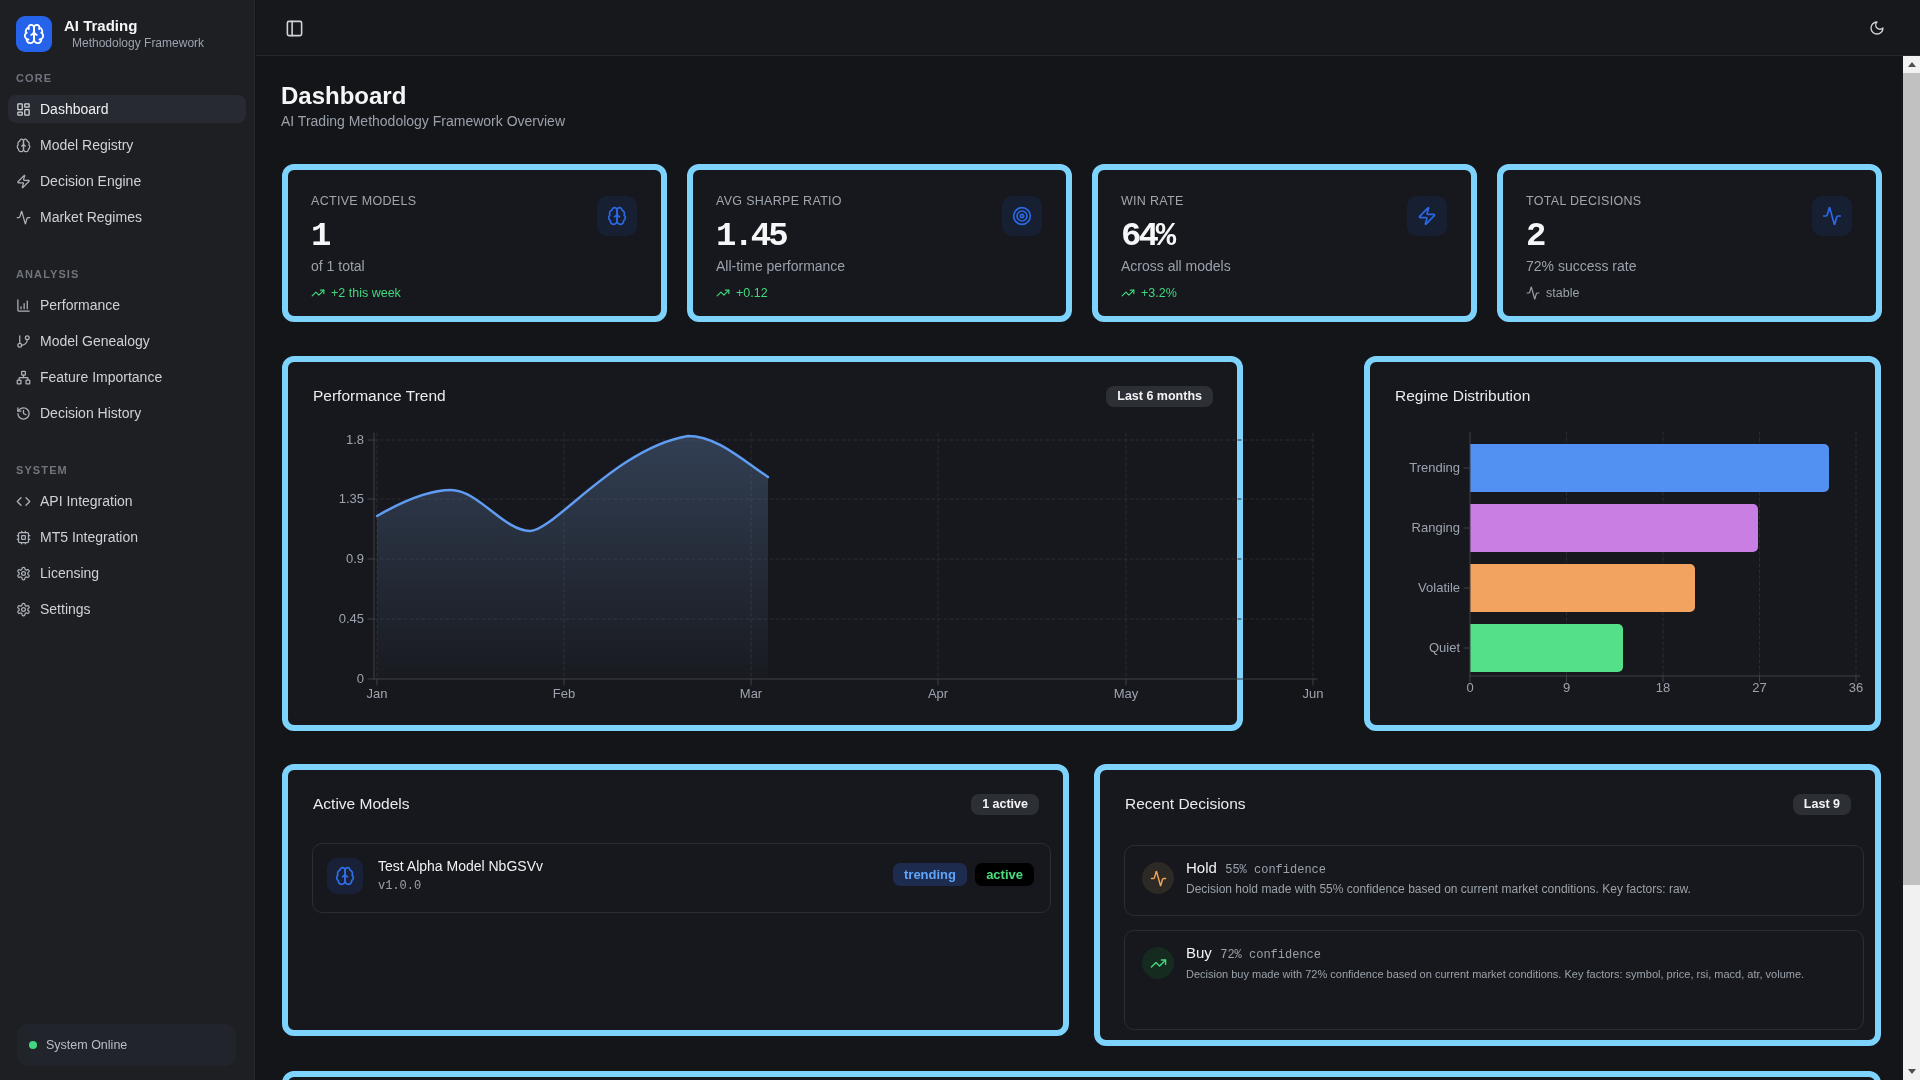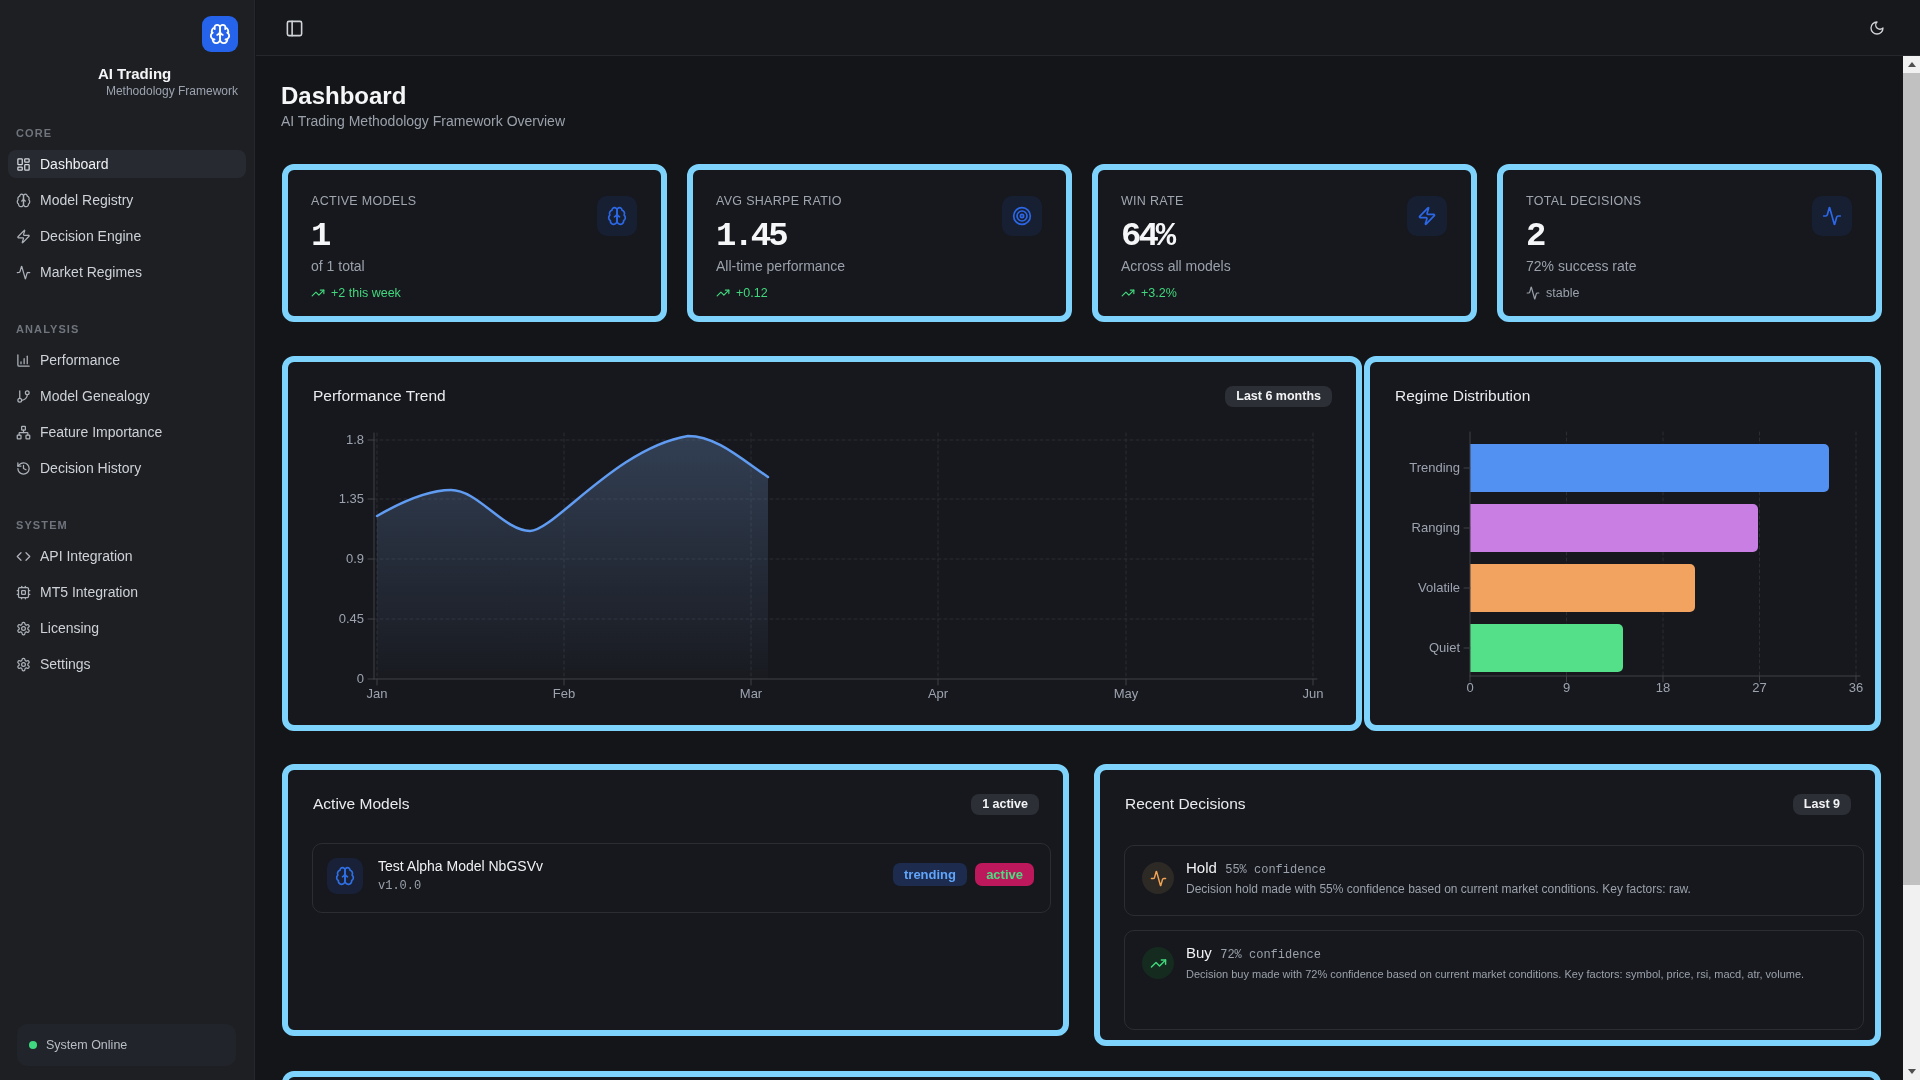--- a/index.html
+++ b/index.html
@@ -2,26 +2,26 @@
 <html><head>
 <meta charset="utf-8">
 <style>
 * { margin:0; padding:0; box-sizing:border-box; }
 html,body { width:1920px; height:1080px; overflow:hidden; background:#141519; font-family:"Liberation Sans", sans-serif; }
 .ic { display:block; }
 svg { stroke-linecap:round; stroke-linejoin:round; fill:none; stroke:currentColor; }
 
 
 .sidebar { position:absolute; left:0; top:0; width:255px; height:1080px; background:#1d1f23; border-right:1px solid #26272c; }
-.side-head { display:flex; align-items:flex-end; gap:12px; padding:16px;flex-direction:column; }
+.side-head { display:flex; align-items:flex-start; gap:12px; padding:16px; }
 .logo { width:36px; height:36px; border-radius:9px; background:#2563eb; display:flex; align-items:center; justify-content:center; color:#fff; flex:0 0 auto; }
 .side-head .t1 { font-size:15px; font-weight:700; color:#f4f5f6; line-height:19px; }
 .side-head .t2 { font-size:12px; color:#9ca3af; line-height:15px; margin-top:1px;margin-left:8px; }
 .sec { font-size:11px; font-weight:600; letter-spacing:1.1px; color:#70747d; padding:0 16px; margin:37px 0 11px; }
-.sec.first { margin-top:12px; }
+.sec.first { margin-top:4px; }
 .nav { padding:0 8px; }
 .item { display:flex; align-items:center; gap:9px; height:28px; margin-bottom:8px; padding:0 8px; border-radius:8px; color:#ced2d8; font-size:14px; }
 .item svg { color:#aeb2ba; flex:0 0 auto; }
 .item.active { background:#272a31; color:#eef0f2; }
 .item.active svg { color:#d6d9de; }
 .side-foot { position:absolute; left:17px; right:18px; bottom:14px; height:42px; background:#21242a; border-radius:10px; display:flex; align-items:center; gap:9px; padding:0 12px; font-size:12.5px; color:#b9bec6; }
 .dot { width:8px; height:8px; border-radius:50%; background:#3fd77f; flex:0 0 auto; }
 
 
 .topbar { position:absolute; left:256px; top:0; width:1664px; height:56px; background:#17181c; border-bottom:1px solid #26272c; }
@@ -223,21 +223,21 @@
           <path d="M22 12h-2.48a2 2 0 0 0-1.93 1.46l-2.35 8.36a.25.25 0 0 1-.48 0L9.24 2.18a.25.25 0 0 0-.48 0l-2.35 8.36A2 2 0 0 1 4.49 12H2"></path>
         </svg>
       </div>
     <div class="num">2</div>
     <div class="sub">72% success rate</div>
     <div class="trend gray"><svg class="ic" width="14" height="14" viewBox="0 0 24 24" stroke-width="2">
           <path d="M22 12h-2.48a2 2 0 0 0-1.93 1.46l-2.35 8.36a.25.25 0 0 1-.48 0L9.24 2.18a.25.25 0 0 0-.48 0l-2.35 8.36A2 2 0 0 1 4.49 12H2"></path>
         </svg>stable</div>
   </div>
 
-  <div class="card chartcard" style="left:26px; width:1080px;">
+  <div class="card chartcard" style="left:26px; width:961px;">
     <div class="cc-title">Performance Trend</div>
     <div class="pill">Last 6 months</div>
     <svg width="1057" height="375" style="position:absolute;left:0;top:0;" viewBox="0 0 1057 375">
         <defs>
           <linearGradient id="ag" x1="0" y1="0" x2="0" y2="1">
             <stop offset="0" stop-color="#6081b0" stop-opacity="0.37"></stop>
             <stop offset="1" stop-color="#6081b0" stop-opacity="0.02"></stop>
           </linearGradient>
         </defs>
         <line x1="86" y1="78" x2="1025" y2="78" stroke="#2b2d33" stroke-width="1" stroke-dasharray="3 3"></line>
@@ -320,21 +320,21 @@
       <div style="position:absolute; left:14px; top:14px; width:36px; height:36px; border-radius:10px; background:#192138; display:flex; align-items:center; justify-content:center; color:#2f6fe4;">
           <svg class="ic" width="20" height="20" viewBox="0 0 24 24" stroke-width="2">
             <path d="M12 5a3 3 0 1 0-5.997.125 4 4 0 0 0-2.526 5.77 4 4 0 0 0 .556 6.588A4 4 0 1 0 12 18Z"></path>
             <path d="M12 5a3 3 0 1 1 5.997.125 4 4 0 0 1 2.526 5.77 4 4 0 0 1-.556 6.588A4 4 0 1 1 12 18Z"></path>
             <path d="M15 13a4.5 4.5 0 0 1-3-4 4.5 4.5 0 0 1-3 4"></path>
           </svg>
         </div>
       <div style="position:absolute; left:65px; top:14px; font-size:14px; color:#f0f1f3;">Test Alpha Model NbGSVv</div>
       <div style="position:absolute; left:65px; top:35px; font-family:'Liberation Mono',monospace; font-size:12px; color:#9aa1ab;">v1.0.0</div>
       <span class="badge" style="position:absolute; right:83px; top:19px; background:#1c2b4e; color:#60a5fa;">trending</span>
-      <span class="badge" style="position:absolute; right:16px; top:19px; background:#be185d; color:#4ade80;">active</span>
+      <span class="badge" style="position:absolute; right:16px; top:19px; background:#000000; color:#4ade80;">active</span>
     </div>
   </div>
 
   <div class="card bcard" style="left:838px; height:282px;">
     <div class="cc-title">Recent Decisions</div>
     <div class="pill">Last 9</div>
     <div class="inner" style="left:24px; top:75px; width:740px; height:71px;">
       <div style="position:absolute; left:17px; top:16px; width:32px; height:32px; border-radius:50%; background:#2d2a26; display:flex; align-items:center; justify-content:center; color:#efa355;">
           <svg class="ic" width="17" height="17" viewBox="0 0 24 24" stroke-width="2">
             <path d="M22 12h-2.48a2 2 0 0 0-1.93 1.46l-2.35 8.36a.25.25 0 0 1-.48 0L9.24 2.18a.25.25 0 0 0-.48 0l-2.35 8.36A2 2 0 0 1 4.49 12H2"></path>

